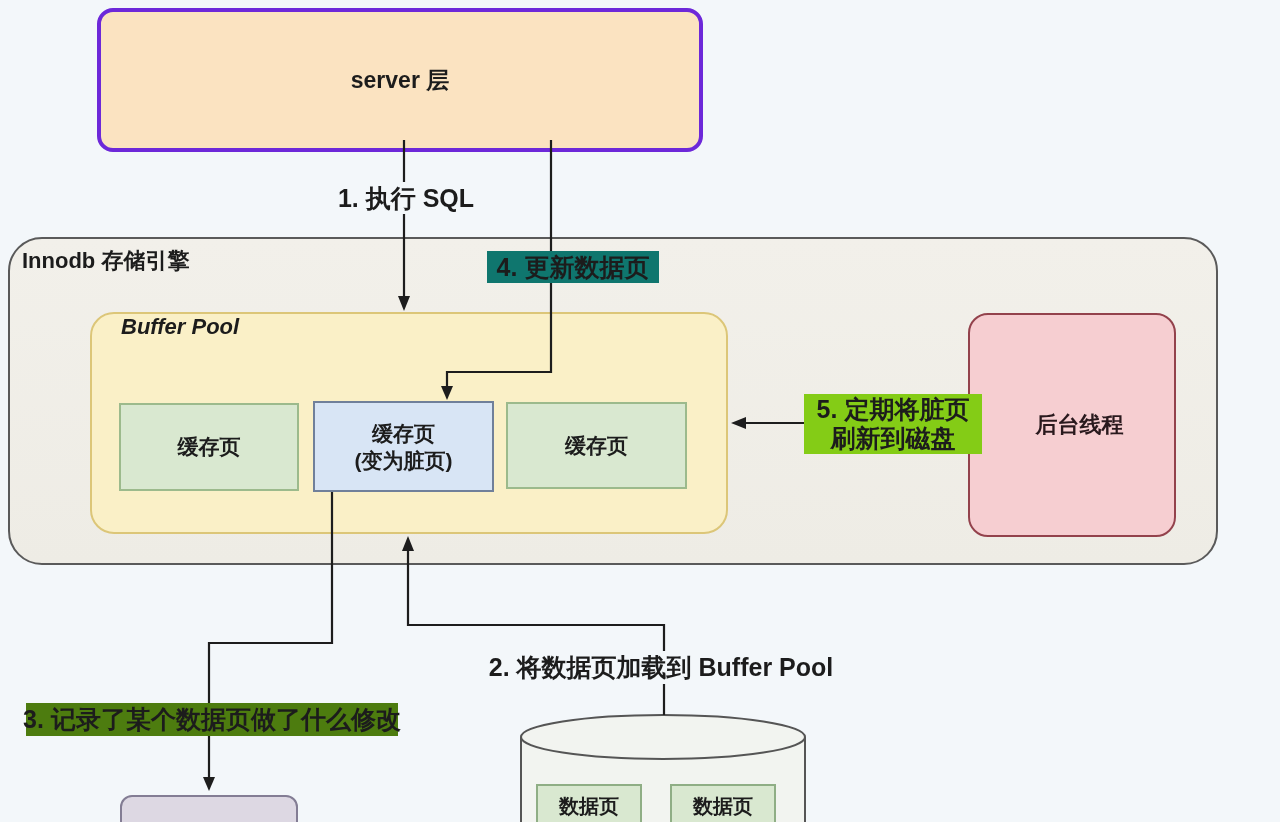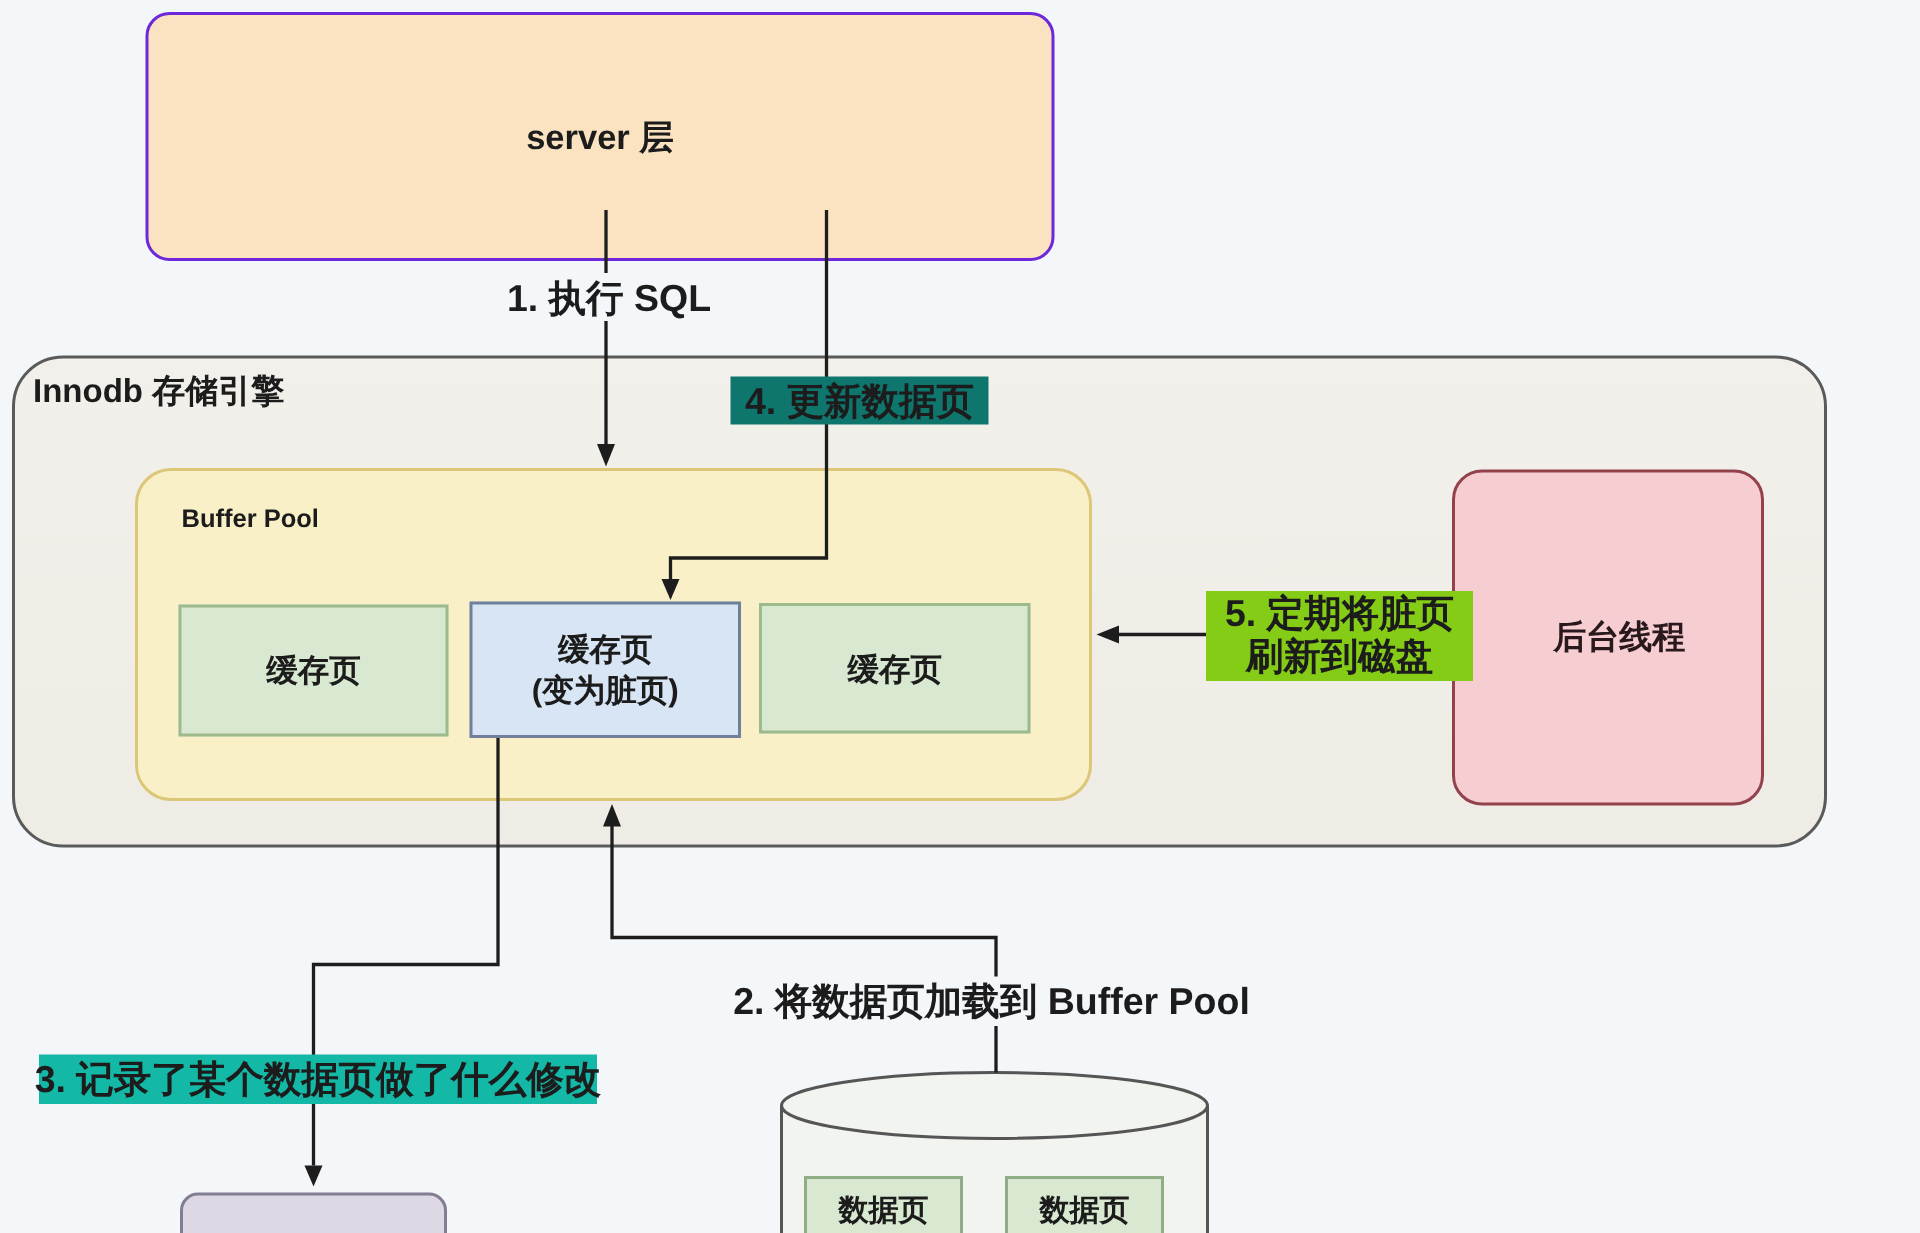--- a/index.html
+++ b/index.html
@@ -7,38 +7,38 @@
     position:relative;width:1280px;height:822px;overflow:hidden;
     background:#f3f7fa;
     font-family:"Liberation Sans","DejaVu Sans",sans-serif;
     color:#1c1c1c;
   }
   .abs{position:absolute;box-sizing:border-box;}
   .flexc{display:flex;align-items:center;justify-content:center;text-align:center;}
 
   
   .server-box{
-    left:97px;top:8px;width:606px;height:166px;
-    background:#fbe3c1;border:2px solid #6d28d9;border-radius:16px;
+    left:97px;top:8px;width:606px;height:144px;
+    background:#fbe3c1;border:4px solid #6d28d9;border-radius:16px;
     font-size:23px;font-weight:700;z-index:2;
   }
   .innodb-box{
     left:8px;top:237px;width:1210px;height:328px;
     background:linear-gradient(180deg,#f2f0ea 0%,#eeece5 100%);
     border:2px solid #5a5a5a;border-radius:34px;z-index:1;
   }
   .innodb-title{
     left:22px;top:246px;font-size:22px;font-weight:700;z-index:2;
   }
   .pool-box{
     left:90px;top:312px;width:638px;height:222px;
     background:#faf0c7;border:2px solid #dcc678;border-radius:24px;z-index:2;
   }
   .pool-title{
-    left:121px;top:336px;font-size:17px;font-weight:700;z-index:3;
+    left:121px;top:314px;font-size:22px;font-weight:700;z-index:3;font-style:italic;
   }
   .page-box{
     border:2px solid #9cba8c;background:#d9e8d0;
     font-size:21px;font-weight:700;z-index:3;
   }
   .cache-left{left:119px;top:403px;width:180px;height:88px;}
   .cache-right{left:506px;top:402px;width:181px;height:87px;}
   .dirty-box{
     left:313px;top:401px;width:181px;height:91px;
     background:#d8e5f5;border:2px solid #70809a;
@@ -64,21 +64,21 @@
   
   .edge-label{
     font-size:25px;font-weight:700;z-index:5;white-space:nowrap;
     display:flex;align-items:center;justify-content:center;text-align:center;
   }
   .lbl-step1{left:328px;top:182px;width:156px;height:32px;background:#f3f7fa;}
   .lbl-step4{left:487px;top:251px;width:172px;height:32px;background:#0f766e;}
   .lbl-step5{left:804px;top:394px;width:178px;height:60px;background:#84cc16;
              flex-direction:column;line-height:29px;}
   .lbl-step2{left:498px;top:651px;width:326px;height:33px;background:#f3f7fa;}
-  .lbl-step3{left:26px;top:703px;width:372px;height:33px;background:#14b8a6;}
+  .lbl-step3{left:26px;top:703px;width:372px;height:33px;background:#4d7c0f;}
 
   svg.wires{position:absolute;left:0;top:0;z-index:4;}
   svg.disk{position:absolute;left:0;top:0;z-index:2;}
 </style>
 </head>
 <body>
 
 <div class="stage">
 
   <div class="abs flexc server-box">

